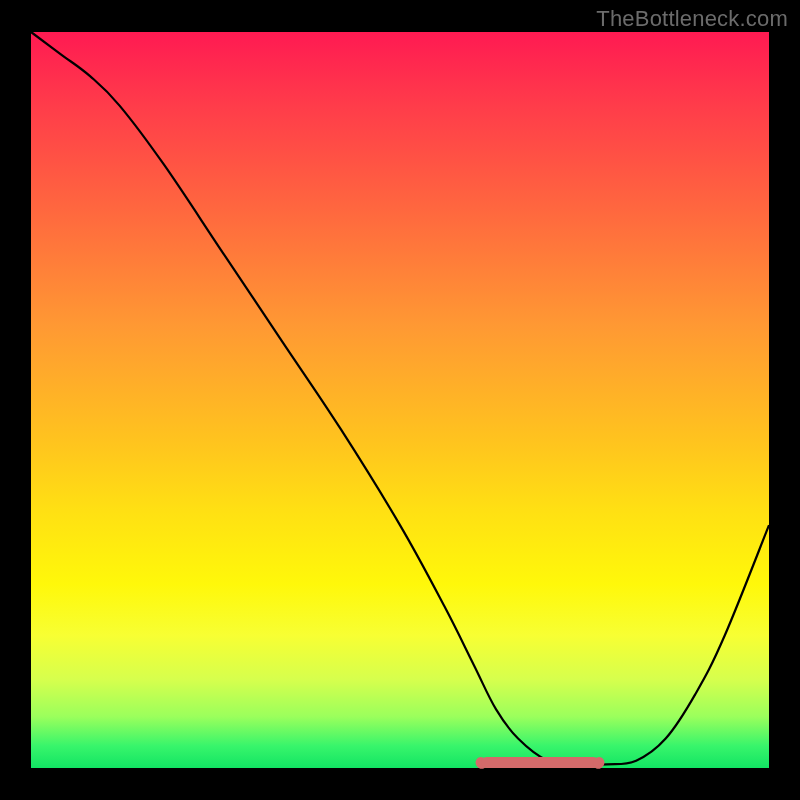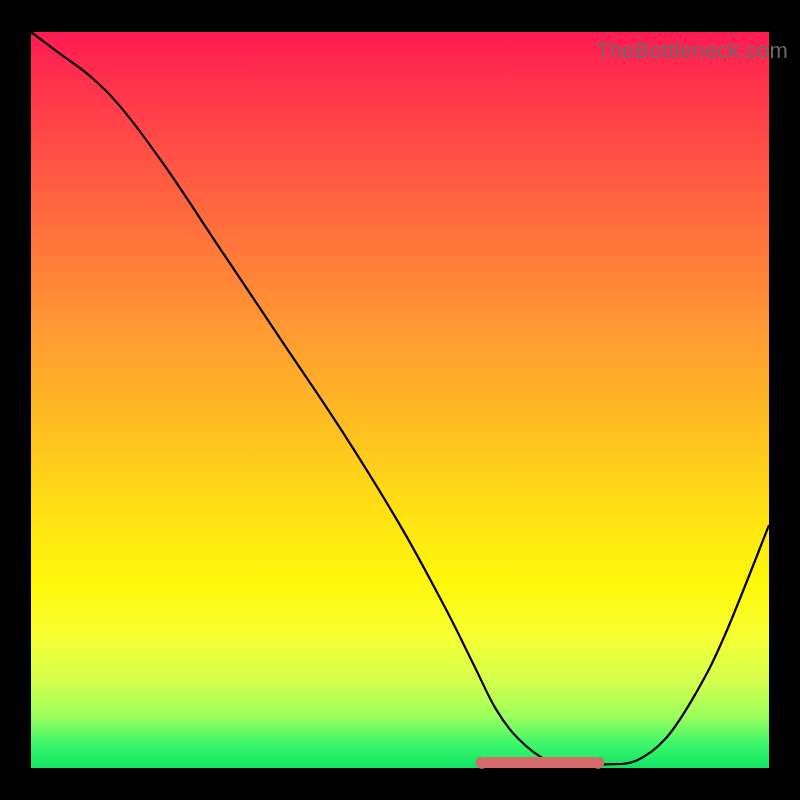--- a/index.html
+++ b/index.html
@@ -33,21 +33,20 @@
   }
   .watermark {
     position: absolute;
     top: 6px;
     right: 12px;
     color: #6b6b6b;
     font-size: 22px;
     font-weight: 500;
     letter-spacing: 0.2px;
     z-index: 10;
-    margin-top: 32px;
   }
   svg.curve {
     position: absolute;
     left: 0;
     top: 0;
     width: 738px;
     height: 736px;
     overflow: visible;
   }
   .segment {

